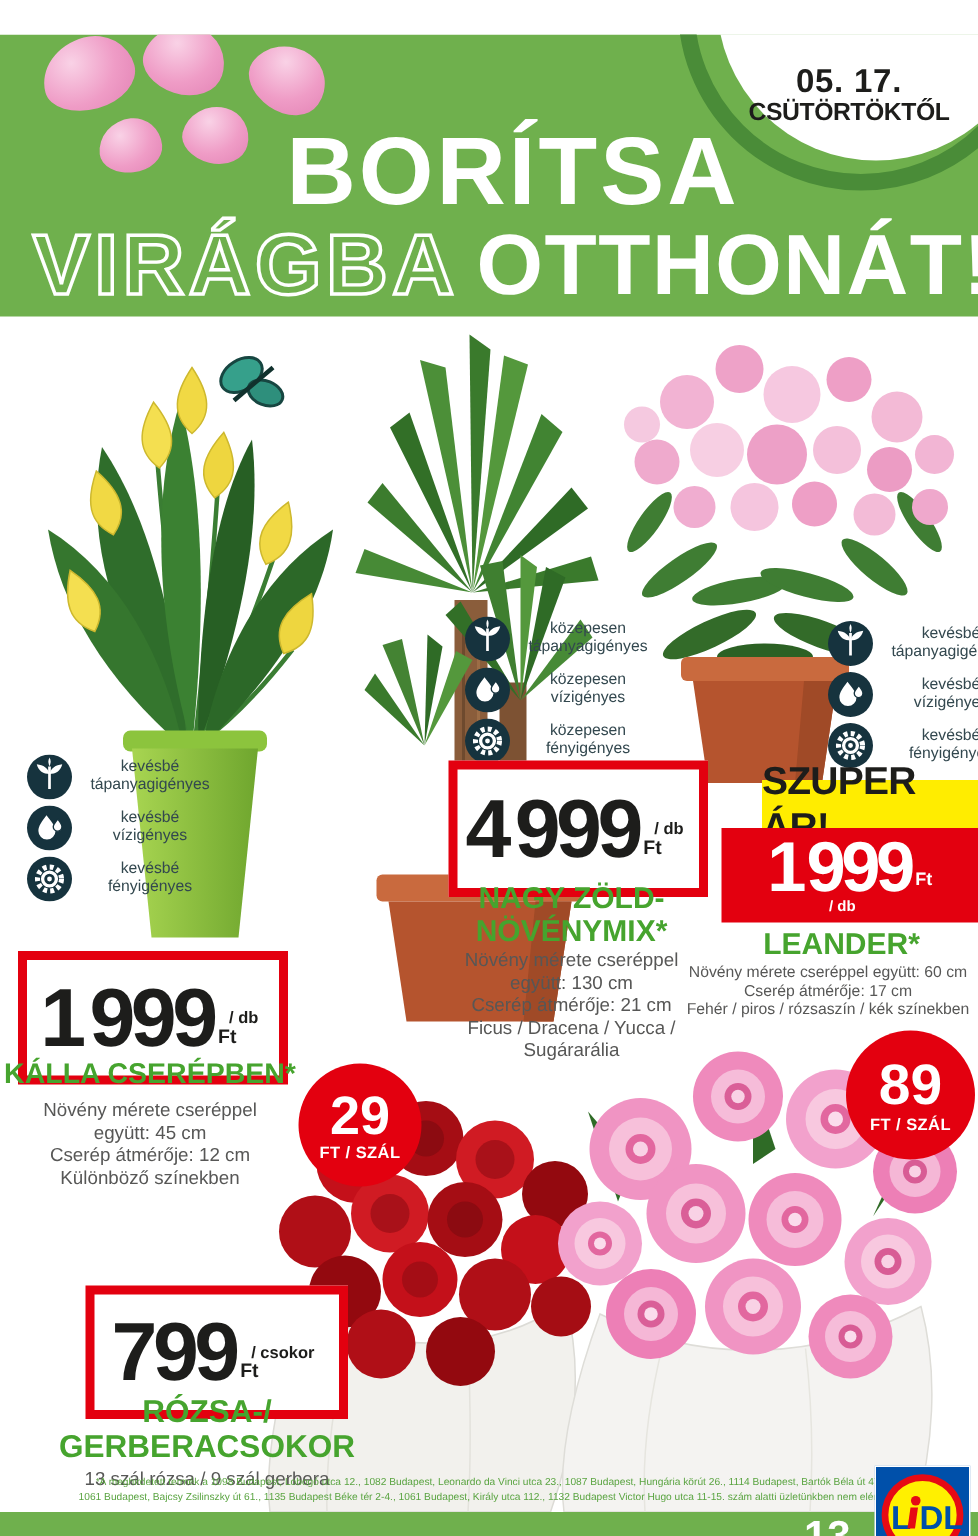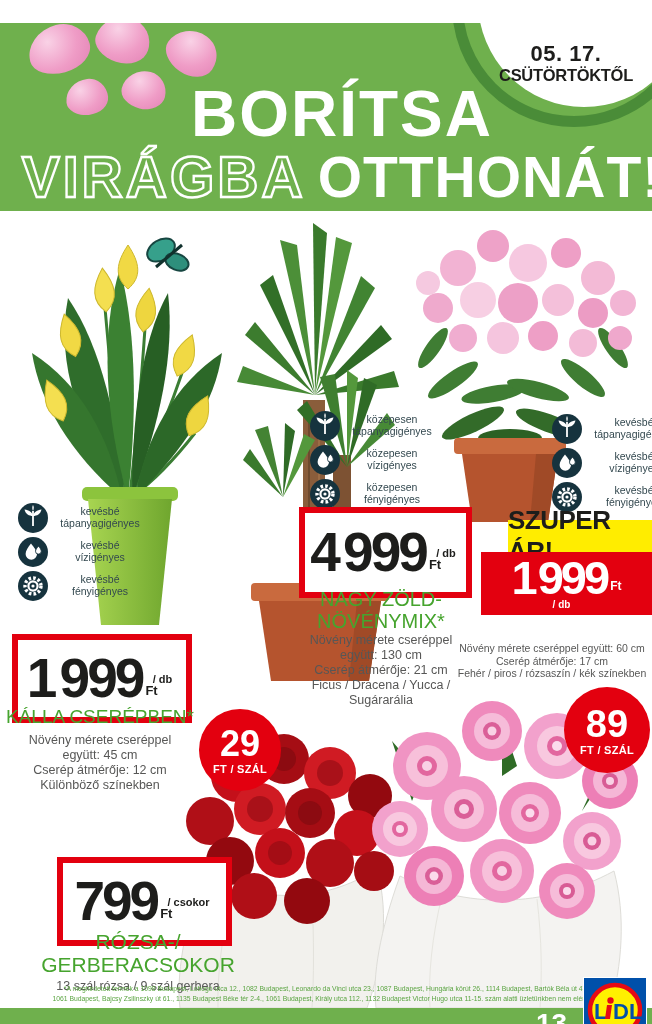--- a/index.html
+++ b/index.html
@@ -36,21 +36,21 @@
   .redbox{position:absolute;z-index:2;background:#e3000f;display:flex;flex-direction:column;
           align-items:center;justify-content:center;}
   .redbox .num,.redbox .ft,.redbox .unit{color:#fff;}
   .flag{position:absolute;z-index:2;background:#ffed00;color:#1d1d1b;font-weight:bold;
         display:flex;align-items:center;justify-content:center;font-size:26px;letter-spacing:-0.5px;}
   .stemcircle{position:absolute;z-index:2;background:#e3000f;border-radius:50%;color:#fff;
               display:flex;flex-direction:column;align-items:center;justify-content:center;line-height:1;}
   .stemcircle .v{font-weight:bold;}
   .stemcircle .u{font-size:11px;font-weight:bold;margin-top:2px;letter-spacing:.3px;}
   
-  .pname{position:absolute;z-index:2;color:#46a42e;font-weight:normal;text-align:center;
+  .pname{position:absolute;z-index:2;color:#46a42e;font-weight:bold;text-align:center;
          white-space:pre-line;line-height:1.08;}
   .pdesc{position:absolute;z-index:2;color:#575756;text-align:center;white-space:pre-line;line-height:1.2;}
   
   .fineprint{position:absolute;z-index:3;left:6px;top:961px;width:640px;text-align:center;
              color:#5aa441;font-size:6.8px;line-height:1.45;white-space:pre-line;}
   .bar{position:absolute;z-index:3;left:0;top:985px;width:652px;height:39px;background:#6fb04d;}
   .barnote{position:absolute;z-index:4;right:115px;top:992px;width:430px;text-align:right;
            color:#fff;font-size:8px;}
   .barissue{position:absolute;z-index:4;right:115px;top:1003px;width:200px;text-align:right;
             color:#fff;font-size:8px;letter-spacing:1px;}
@@ -411,20 +411,21 @@
 Sugárarália</div>
 
   <div class="flag" style="left:508px;top:497px;width:144px;height:32px;">SZUPER ÁR!</div>
   <div class="redbox" style="left:481px;top:529px;width:171px;height:63px;">
     <div class="numrow">
         <span class="num" style="font-size:47px;">1 999</span>
         <span class="ft" style="font-size:12px;">Ft</span>
       </div>
     <div class="unit" style="font-size:10px;">/ db</div>
   </div>
+  <div class="pname" style="left:470px;top:597px;width:182px;font-size:20px;">LEANDER*</div>
   <div class="pdesc" style="left:452px;top:619px;width:200px;font-size:10.5px;">Növény mérete cseréppel együtt: 60 cm
 Cserép átmérője: 17 cm
 Fehér / piros / rózsaszín / kék színekben</div>
   <div class="stemcircle" style="left:564px;top:664px;width:86px;height:86px;">
     <span class="v" style="font-size:38px;">89</span>
     <span class="u">FT / SZÁL</span>
   </div>
 
   <div class="pricebox" style="left:12px;top:611px;width:168px;height:77px;">
     <div class="numrow">

